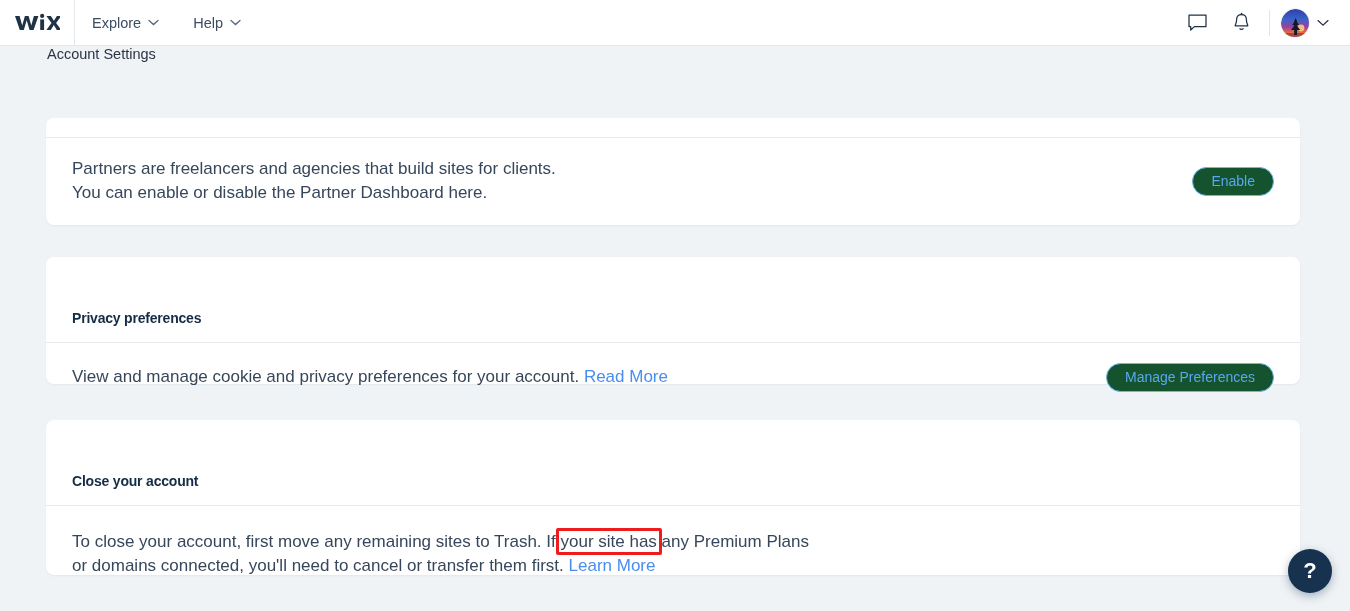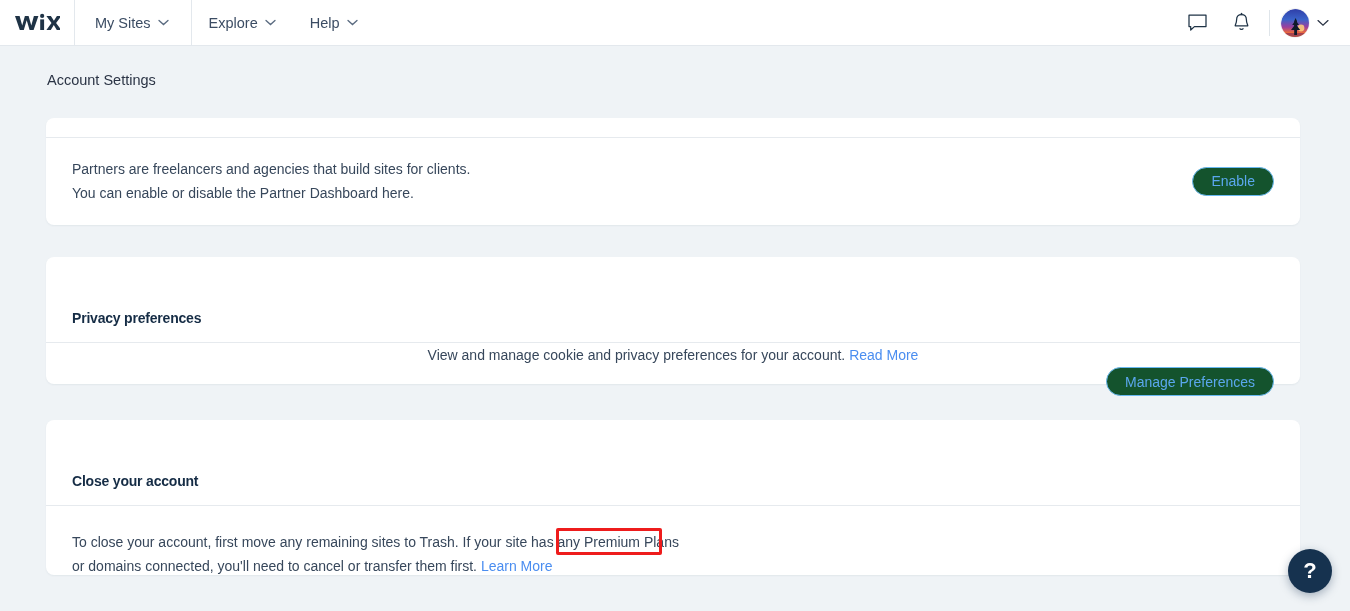--- a/index.html
+++ b/index.html
@@ -57,21 +57,21 @@
   .avatar-chev{
     width:26px; height:46px; display:flex; align-items:center; justify-content:center;
     cursor:pointer;
   }
 
   
   .subheader{
     position:absolute; top:46px; left:0;
     width:1350px; height:68px;
     background:#eff3f6;
-    display:flex; align-items:center;
+    display:flex; align-items:flex-start;
   }
   .subheader-title{
     padding-left:47px;
     font-size:14.5px; color:#2b3445;
   }
 
   
   .content{
     position:absolute; top:114px; left:0;
     width:1350px; height:497px;
@@ -90,21 +90,21 @@
     border-bottom:1px solid #e6eaee;
     font-size:14px; font-weight:bold; color:#152c45;
     letter-spacing:-.2px;
     margin-top:36px;
   }
   .card-body{
     display:flex; align-items:center;
     padding:0 26px 0 26px;
   }
   .card-text{
-    font-size:14px; color:#37475b; line-height:24px;
+    font-size:17px; color:#37475b; line-height:24px;
   }
   .card-text .line{ display:block; }
 
   .link{ color:#4a8df0; cursor:pointer; }
 
   .btn-outline{
     margin-left:auto; flex:none;
     border:1px solid #69b9f1;
     color:#5ba7ee;
     background:#14532d;
@@ -120,21 +120,21 @@
 
   
   #card-partners{ top:4px; height:107px; }
   #card-partners .clip-head{
     height:20px; border-bottom:1px solid #e6eaee;
   }
   #card-partners .card-body{ height:86px; }
 
   
   #card-privacy{ top:143px; height:127px; }
-  #card-privacy .card-body{ height:68px;flex-direction:column; }
+  #card-privacy .card-body{ height:68px; }
 
   
   #card-close{ top:306px; height:155px; }
   #card-close .card-body{ height:96px; align-items:center; }
 
   
   .annot{
     position:absolute;
     left:556px; top:528px;
     width:106px; height:27px;
@@ -166,28 +166,20 @@
       <g fill="#1f3346">
         <path d="M1 3 L5.6 3 L8.2 12.6 L10.9 3 L14.6 3 L17.3 12.6 L19.9 3 L24.4 3 L19.6 17 L15.6 17 L12.7 7.2 L9.8 17 L5.8 17 Z"></path>
         <rect x="26.2" y="6.4" width="3.9" height="10.6"></rect>
         <circle cx="28.15" cy="2.9" r="2.1"></circle>
         <path d="M32.4 3 L36.9 3 L39.9 7.8 L42.9 3 L47.2 3 L42.1 10 L47.3 17 L42.8 17 L39.8 12.1 L36.8 17 L32.4 17 L37.5 10 Z"></path>
       </g>
     </svg>
   </div>
 
   <div class="nav-group">
-    <div class="nav-item first">
-      <span>My Sites</span>
-      <span class="chev">
-        <svg width="11" height="7" viewBox="0 0 11 7">
-            <path d="M1 1.4 L5.5 5.6 L10 1.4" fill="none" stroke="#5a6b80" stroke-width="1.3" stroke-linecap="round"></path>
-          </svg>
-      </span>
-    </div>
 
     <div class="nav-item">
       <span>Explore</span>
       <span class="chev">
         <svg width="11" height="7" viewBox="0 0 11 7">
             <path d="M1 1.4 L5.5 5.6 L10 1.4" fill="none" stroke="#5a6b80" stroke-width="1.3" stroke-linecap="round"></path>
           </svg>
       </span>
     </div>
 

